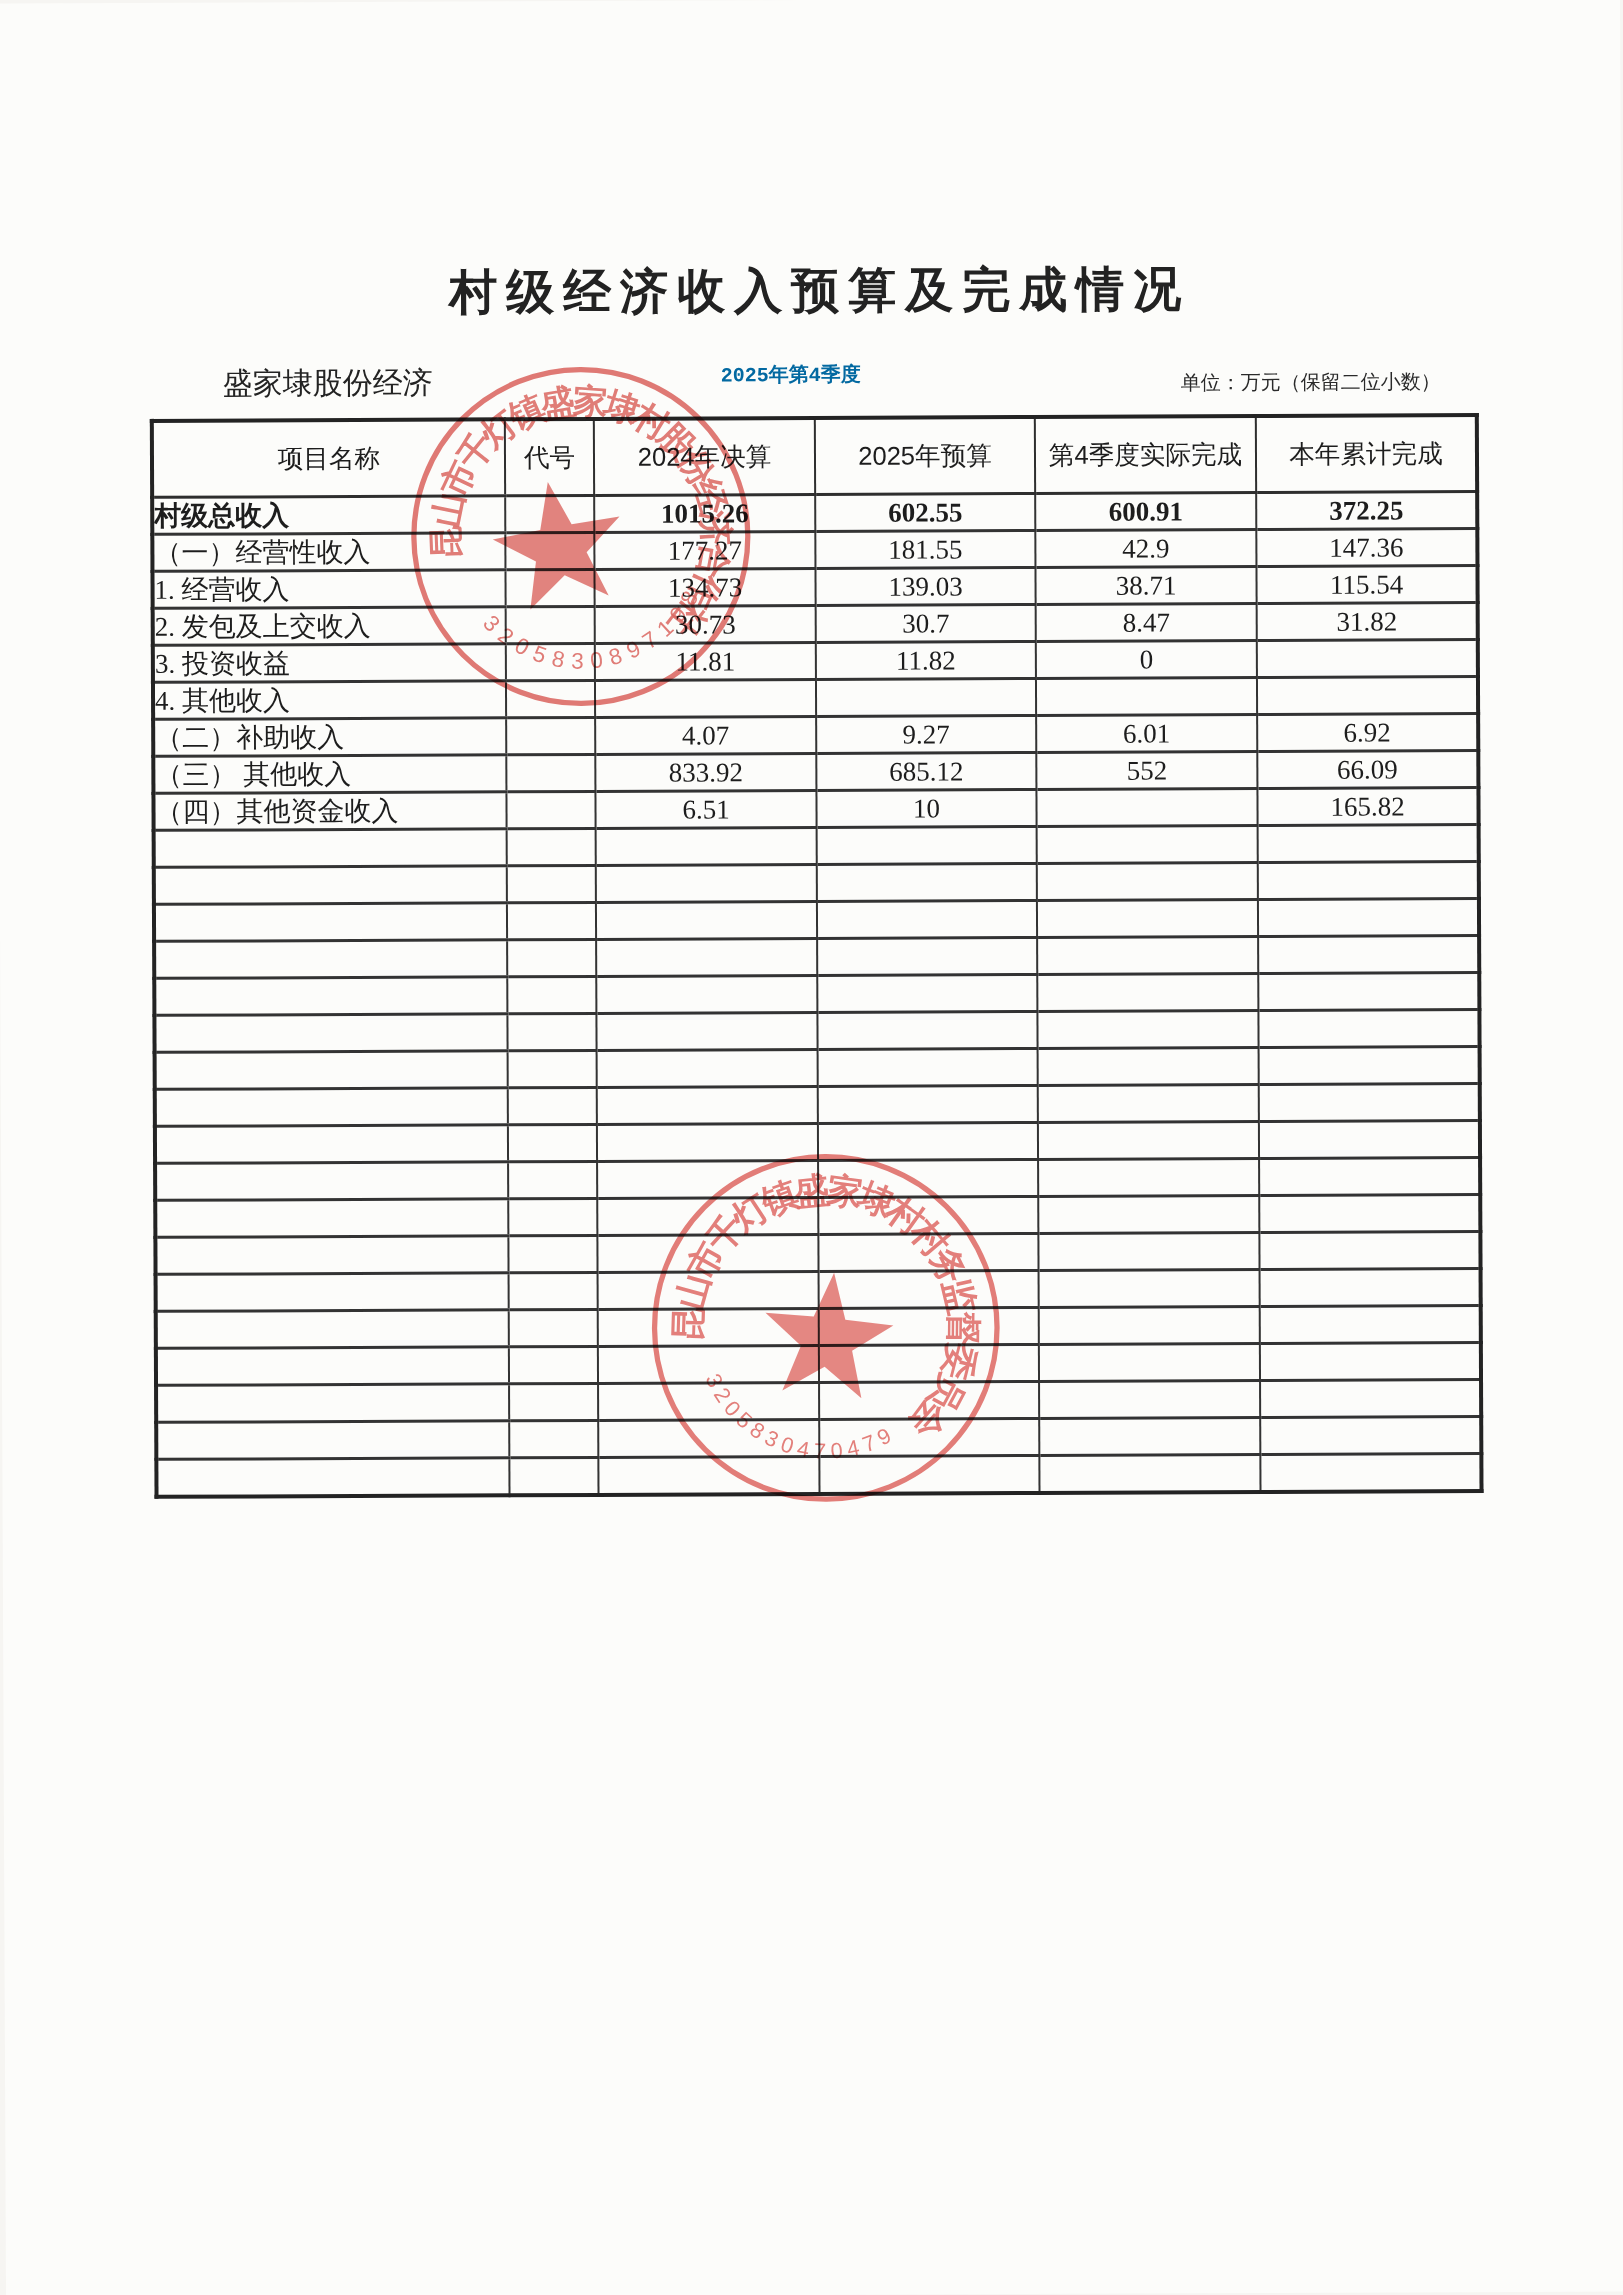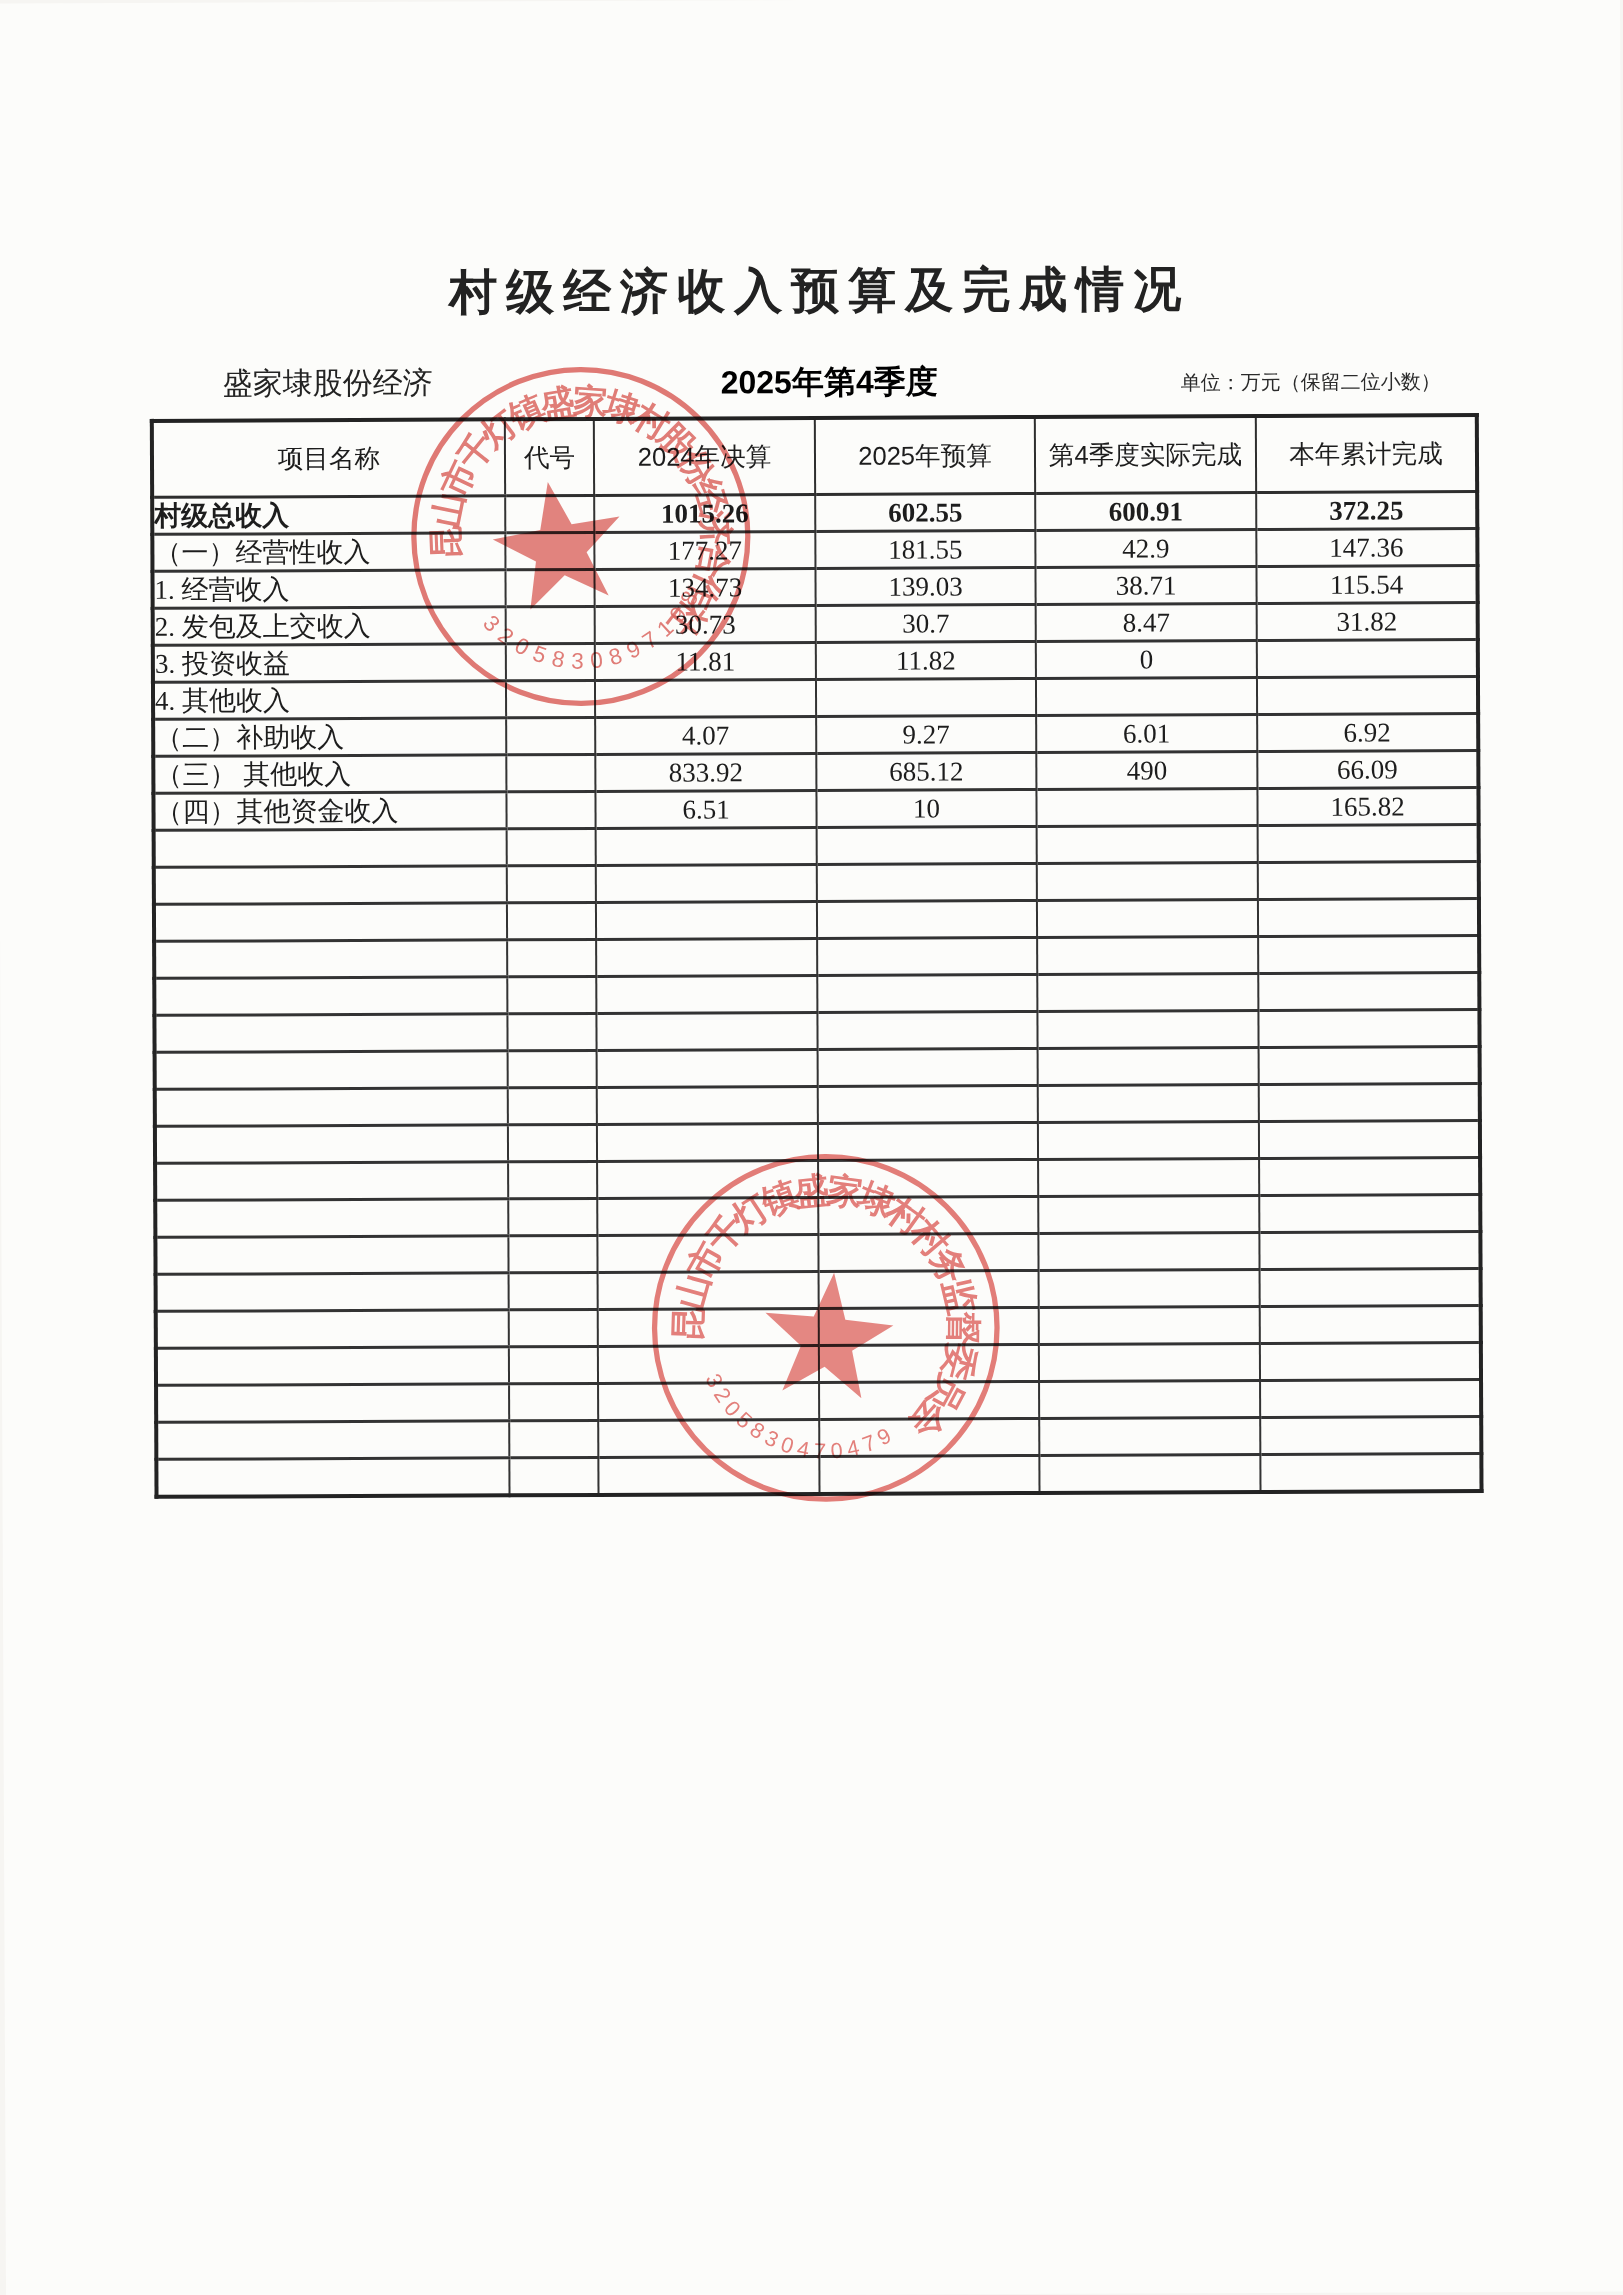--- a/index.html
+++ b/index.html
@@ -13,21 +13,21 @@
   }
   .title{
     position:absolute;left:0;top:259px;width:1624px;text-align:center;
     font-weight:700;font-size:48px;letter-spacing:9px;color:#222;
     transform:translateX(10.5px);white-space:nowrap;
   }
   .org{
     position:absolute;left:225px;top:361px;font-size:30px;font-weight:400;color:#232323;white-space:nowrap;
   }
   .period{
-    position:absolute;left:723px;top:361px;font-size:32px;font-weight:600;color:#000000;white-space:nowrap;
+    position:absolute;left:723px;top:361px;font-size:20px;font-weight:600;color:#0369a1;white-space:nowrap;font-family:Liberation Mono, monospace;
   }
   .unit{
     position:absolute;left:1052px;top:371px;width:391px;text-align:right;
     font-size:20px;font-weight:500;color:#2a2a2a;white-space:nowrap;
   }
   table.budget{
     position:absolute;left:152px;top:416px;width:1324px;
     border-collapse:collapse;table-layout:fixed;
     border:4.5px solid #232323;
     font-family:"Liberation Serif","DejaVu Serif",serif;color:#1d1d1d;
@@ -136,21 +136,21 @@
           <td class="val">4.07</td>
           <td class="val">9.27</td>
           <td class="val">6.01</td>
           <td class="val">6.92</td>
         </tr>
         <tr>
           <td class="lbl ind1">（三） 其他收入</td>
           <td class="val"></td>
           <td class="val">833.92</td>
           <td class="val">685.12</td>
-          <td class="val">490</td>
+          <td class="val">552</td>
           <td class="val">66.09</td>
         </tr>
         <tr>
           <td class="lbl ind1">（四）其他资金收入</td>
           <td class="val"></td>
           <td class="val">6.51</td>
           <td class="val">10</td>
           <td class="val"></td>
           <td class="val">165.82</td>
         </tr>

